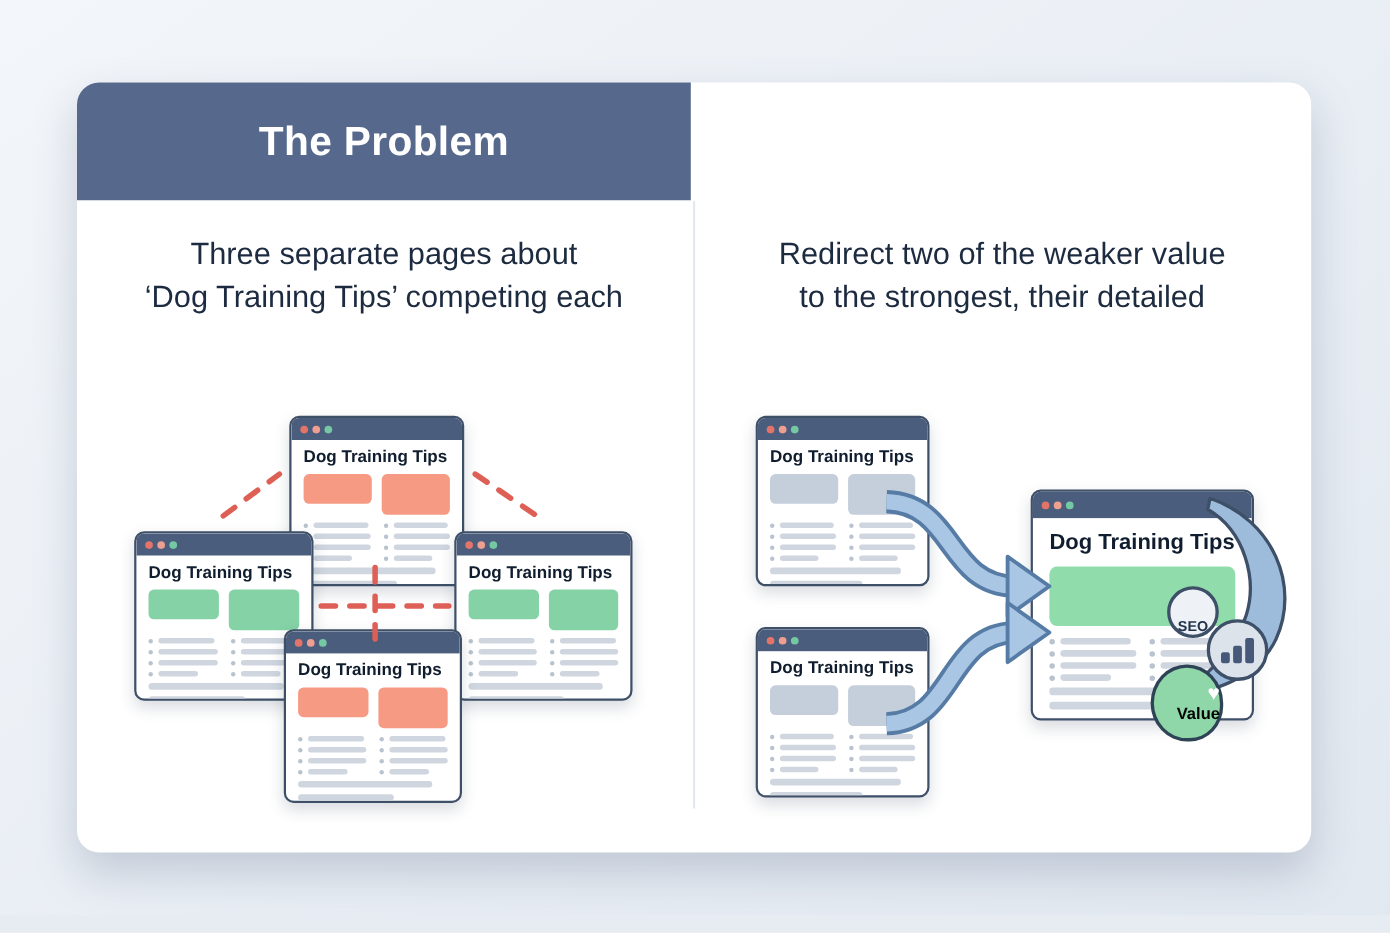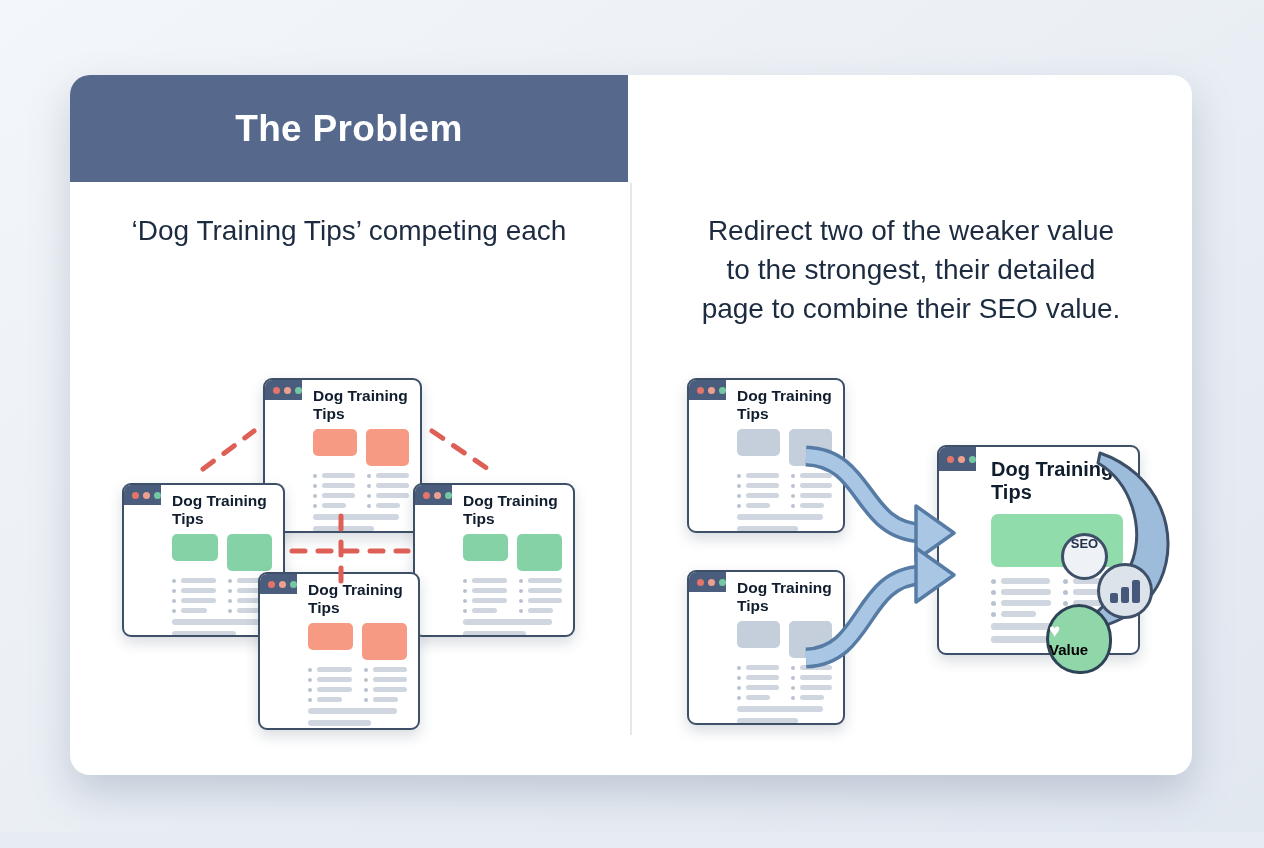--- a/index.html
+++ b/index.html
@@ -15,21 +15,21 @@
   .hdr-solution{left:566px;width:556px;background:#88d5ae;border-radius:0 20px 0 0}
   .divider{position:absolute;left:560px;top:108px;width:2px;height:552px;background:#e2e8ee}
   .desc{position:absolute;top:136px;font-size:28px;line-height:39px;color:#1d2b40;
         text-align:center;font-weight:500}
   .desc-problem{left:29px;width:500px}
   .desc-solution{left:591px;width:500px}
   .dline{display:block}
 
   
   .bwin{position:absolute;background:#fff;border:2px solid #3e4f68;border-radius:9px;
-        box-shadow:0 6px 14px rgba(45,60,85,.18);overflow:hidden;display:flex;flex-direction:row}
+        box-shadow:0 6px 14px rgba(45,60,85,.18);overflow:hidden;display:flex;flex-direction:column}
   .bbar{height:20px;background:#4b5d7c;display:flex;align-items:center;gap:4px;padding-left:8px;flex:none}
   .dot{width:7px;height:7px;border-radius:50%;display:block}
   .d1{background:#e4746a}.d2{background:#ef9f90}.d3{background:#74c8a3}
   .bbody{flex:1;padding:4px 11px 8px;display:flex;flex-direction:column}
   .btitle{font-size:15.5px;font-weight:bold;color:#101d2e;margin:3px 0 6px}
   .blocks{display:flex;gap:9px;align-items:flex-start;margin-bottom:7px}
   .blk{border-radius:5px;flex:1}
   .blk1{height:27px}.blk2{height:37px}
   .salmon .blk{background:#f79a84}
   .green  .blk{background:#85d2a6}
@@ -51,21 +51,21 @@
   .large .bbody{padding:6px 15px 10px}
   .large .btitle{font-size:20px;margin:5px 0 10px}
   .large .bigblk{height:54px;border-radius:7px;background:#90dcab;margin-bottom:11px}
   .large .ln{height:6px}
   .large .bu{width:5px;height:5px}
   .large .lng{height:7px}
 
   .overlay{position:absolute;left:0;top:0;width:1122px;height:700px;z-index:4;pointer-events:none}
 
   
-  .badge{position:absolute;display:flex;align-items:flex-start;justify-content:center;border-radius:50%}
+  .badge{position:absolute;display:flex;align-items:flex-end;justify-content:center;border-radius:50%}
   .badge-seo{left:991px;top:458px;width:47px;height:47px;background:#eef1f6;border:3px solid #3e4f68;
              font-size:13px;font-weight:bold;color:#22344c;z-index:6}
   .badge-chart{left:1027px;top:488px;width:56px;height:56px;background:#dde3ea;border:3px solid #3e4f68;
              z-index:5;align-items:flex-end;padding-bottom:13px;gap:3px}
   .bar{width:8px;border-radius:2px;background:#47597b}
   .bar1{height:10px}.bar2{height:16px}.bar3{height:23px}
   .badge-value{left:976px;top:529px;width:66px;height:70px;background:#8fd6a8;border:3px solid #2e4356;
              z-index:6;flex-direction:column;gap:1px;border-radius:50% 50% 46% 50%}
   .heart{color:#ffffff;font-size:19px;line-height:1}
   .value-label{font-size:15px;font-weight:bold;color:#000000}
@@ -75,26 +75,26 @@
 
 <div class="canvas">
   <div class="card">
 
     <div class="hdr hdr-problem">
       <h1>The Problem</h1>
     </div>
     <div class="divider"></div>
 
     <p class="desc desc-problem">
+      <span class="dline">Three separate pages about</span>
       <span class="dline">‘Dog Training Tips’ competing each</span>
     </p>
     <p class="desc desc-solution">
       <span class="dline">Redirect two of the weaker value</span>
       <span class="dline">to the strongest, their detailed</span>
-      <span class="dline">page to combine their SEO value.</span>
     </p>
 
     <div class="bwin salmon" style="left:193px;top:303px;width:159px;height:155px;z-index:1">
       <div class="bbar">
         <span class="dot d1"></span>
           <span class="dot d2"></span>
           <span class="dot d3"></span>
       </div>
       <div class="bbody">
         <div class="btitle">Dog Training Tips</div>

